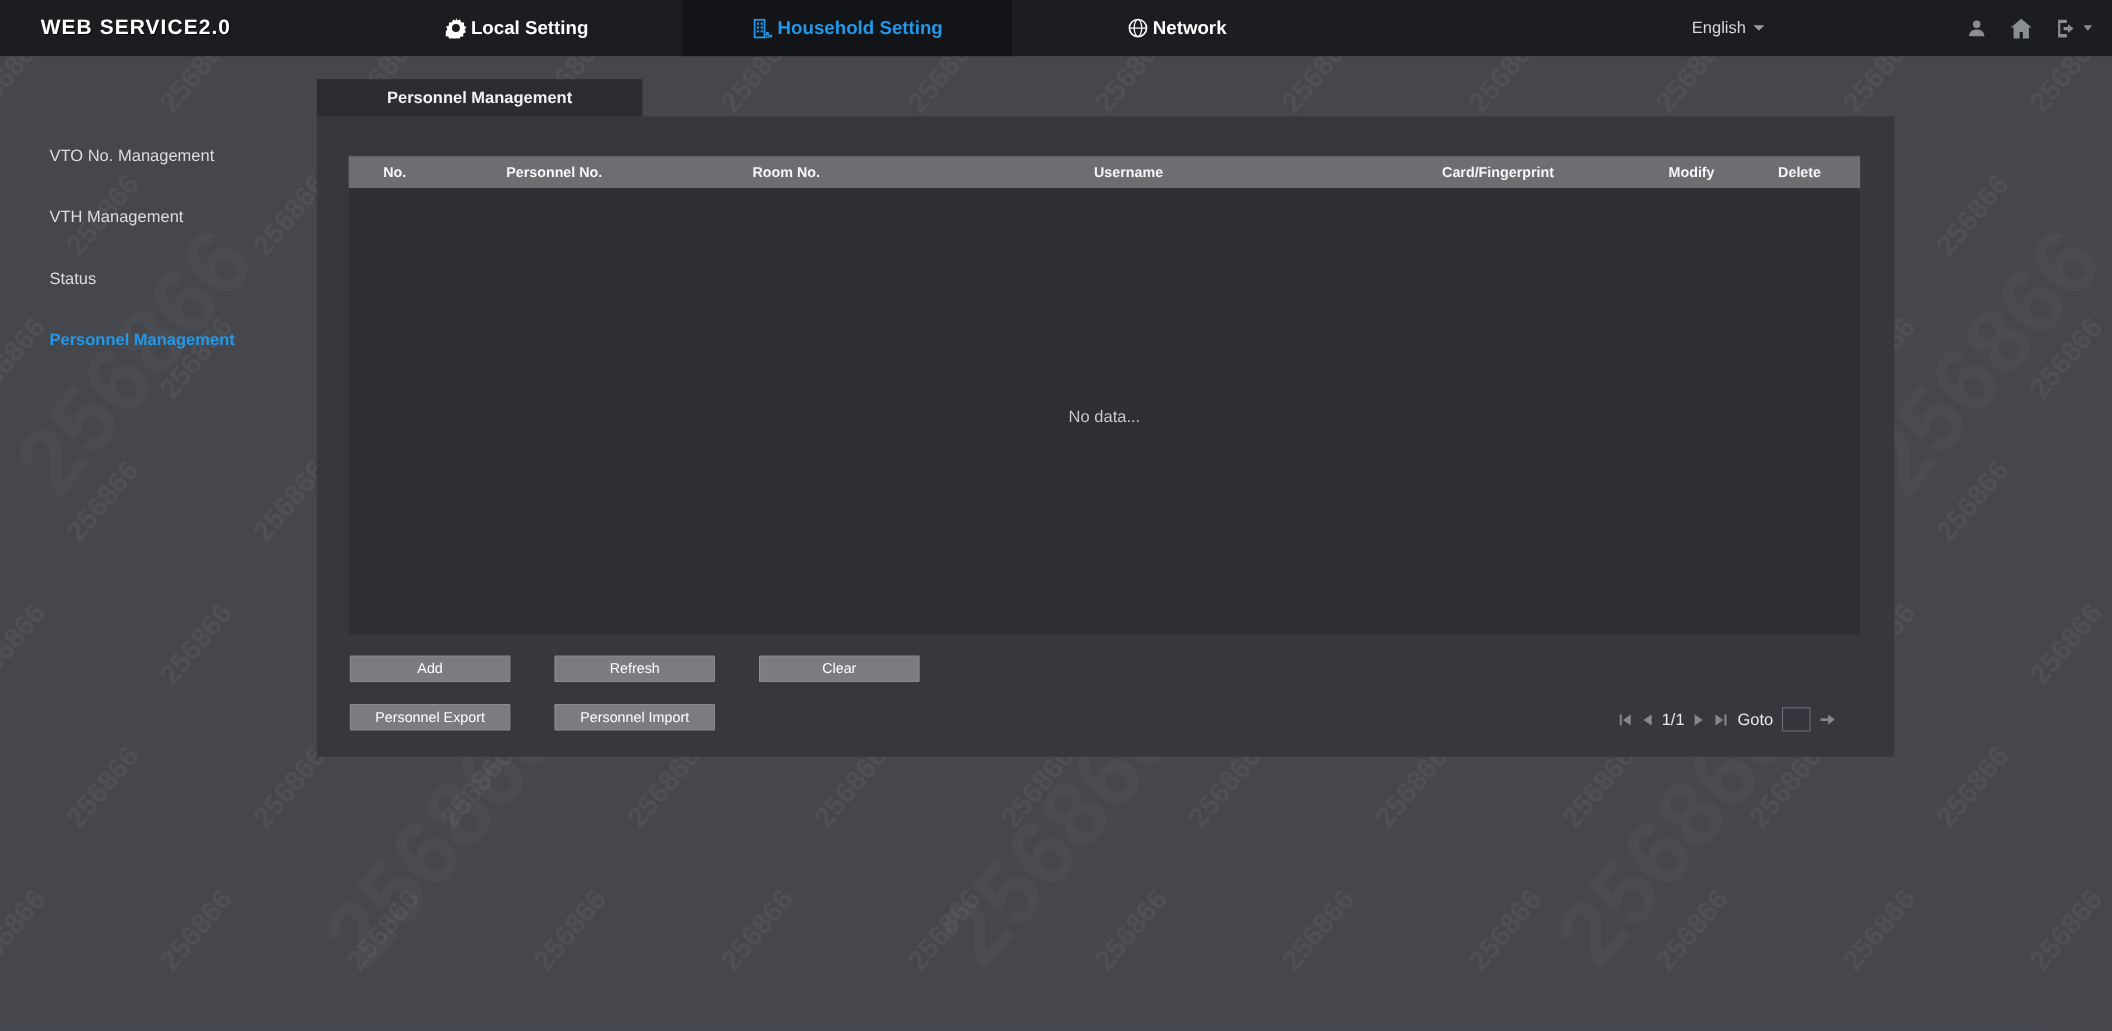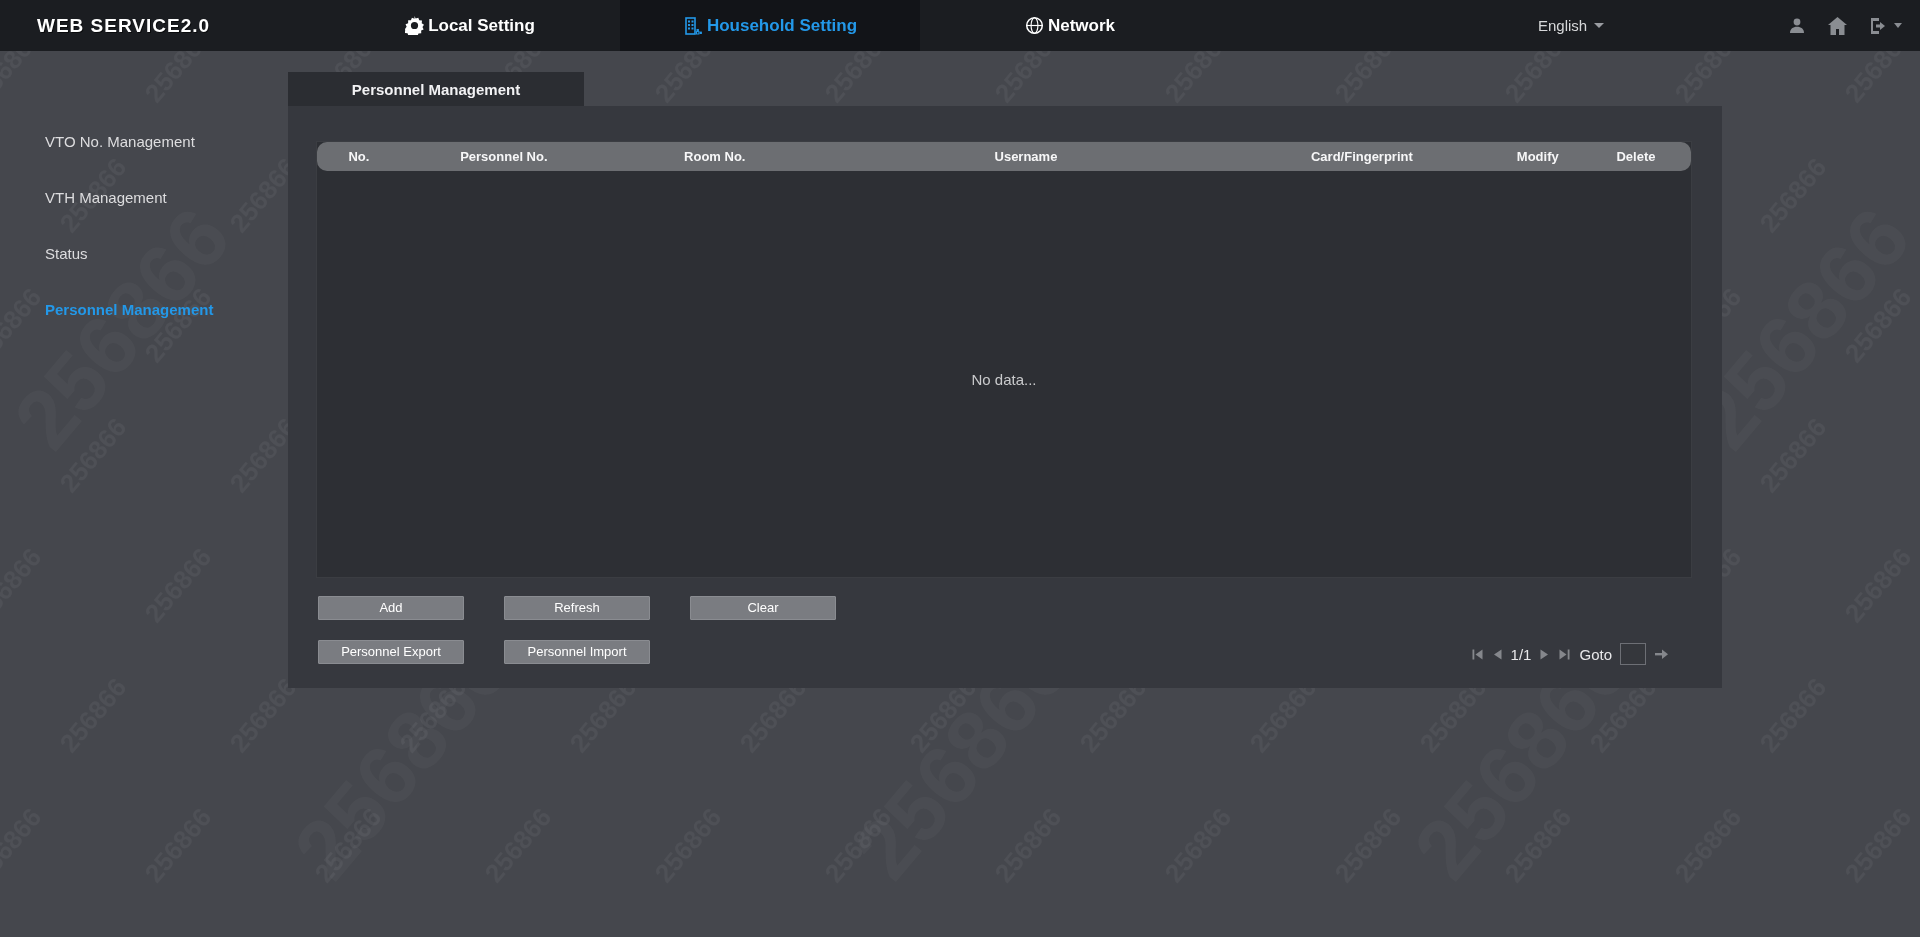--- a/index.html
+++ b/index.html
@@ -85,21 +85,21 @@
   }
   .panel {
     position:absolute; left:288px; top:106px; width:1434px; height:582px;
     background:#36383e; z-index:6;
   }
   .table-box {
     position:absolute; left:28px; top:35px; width:1376px; height:437px;
     background:#2d2f34; border:1px solid rgba(255,255,255,0.07);
   }
   .thead {
-    display:flex; height:29px; background:#6c6e72;border-radius:10px;
+    display:flex; height:29px; background:#6c6e72;
   }
   .th {
     display:flex; align-items:center; justify-content:center;
     font-size:13px; font-weight:bold; color:#f7f7f8;
     white-space:nowrap;
   }
   .th:nth-child(1){width:6.1%;}
   .th:nth-child(2){width:15%;}
   .th:nth-child(3){width:15.7%;}
   .th:nth-child(4){width:29.6%;}

